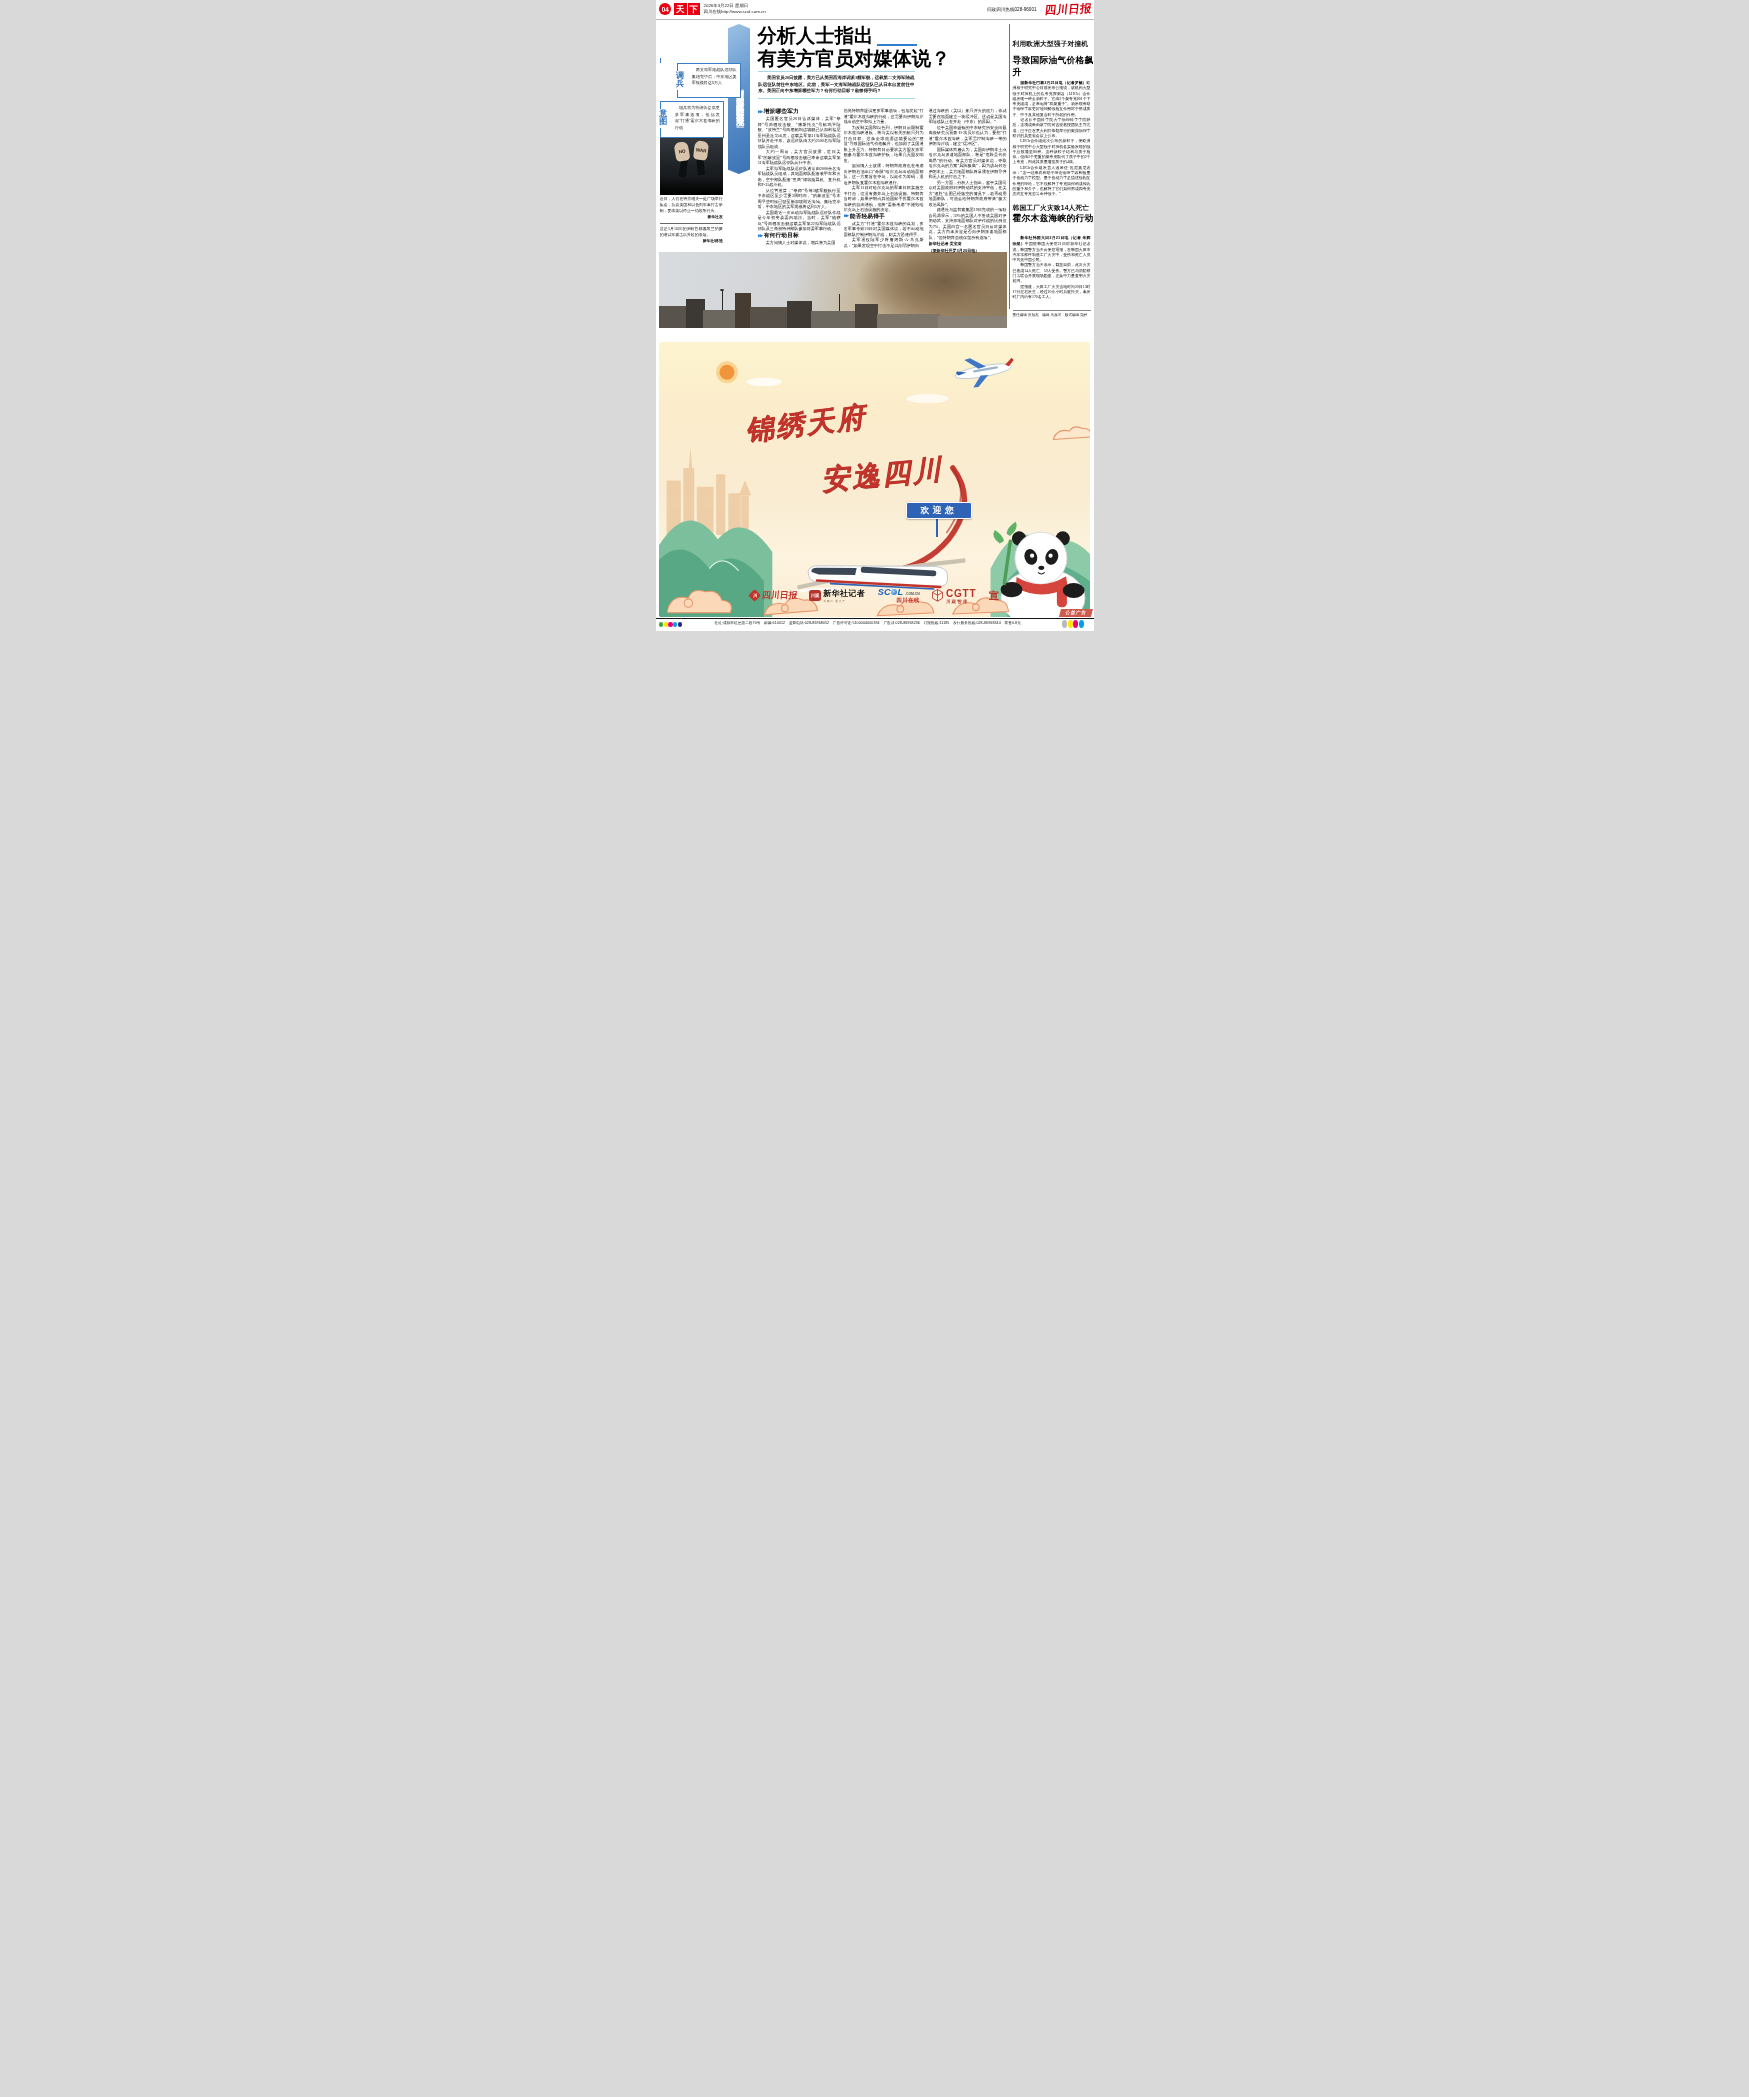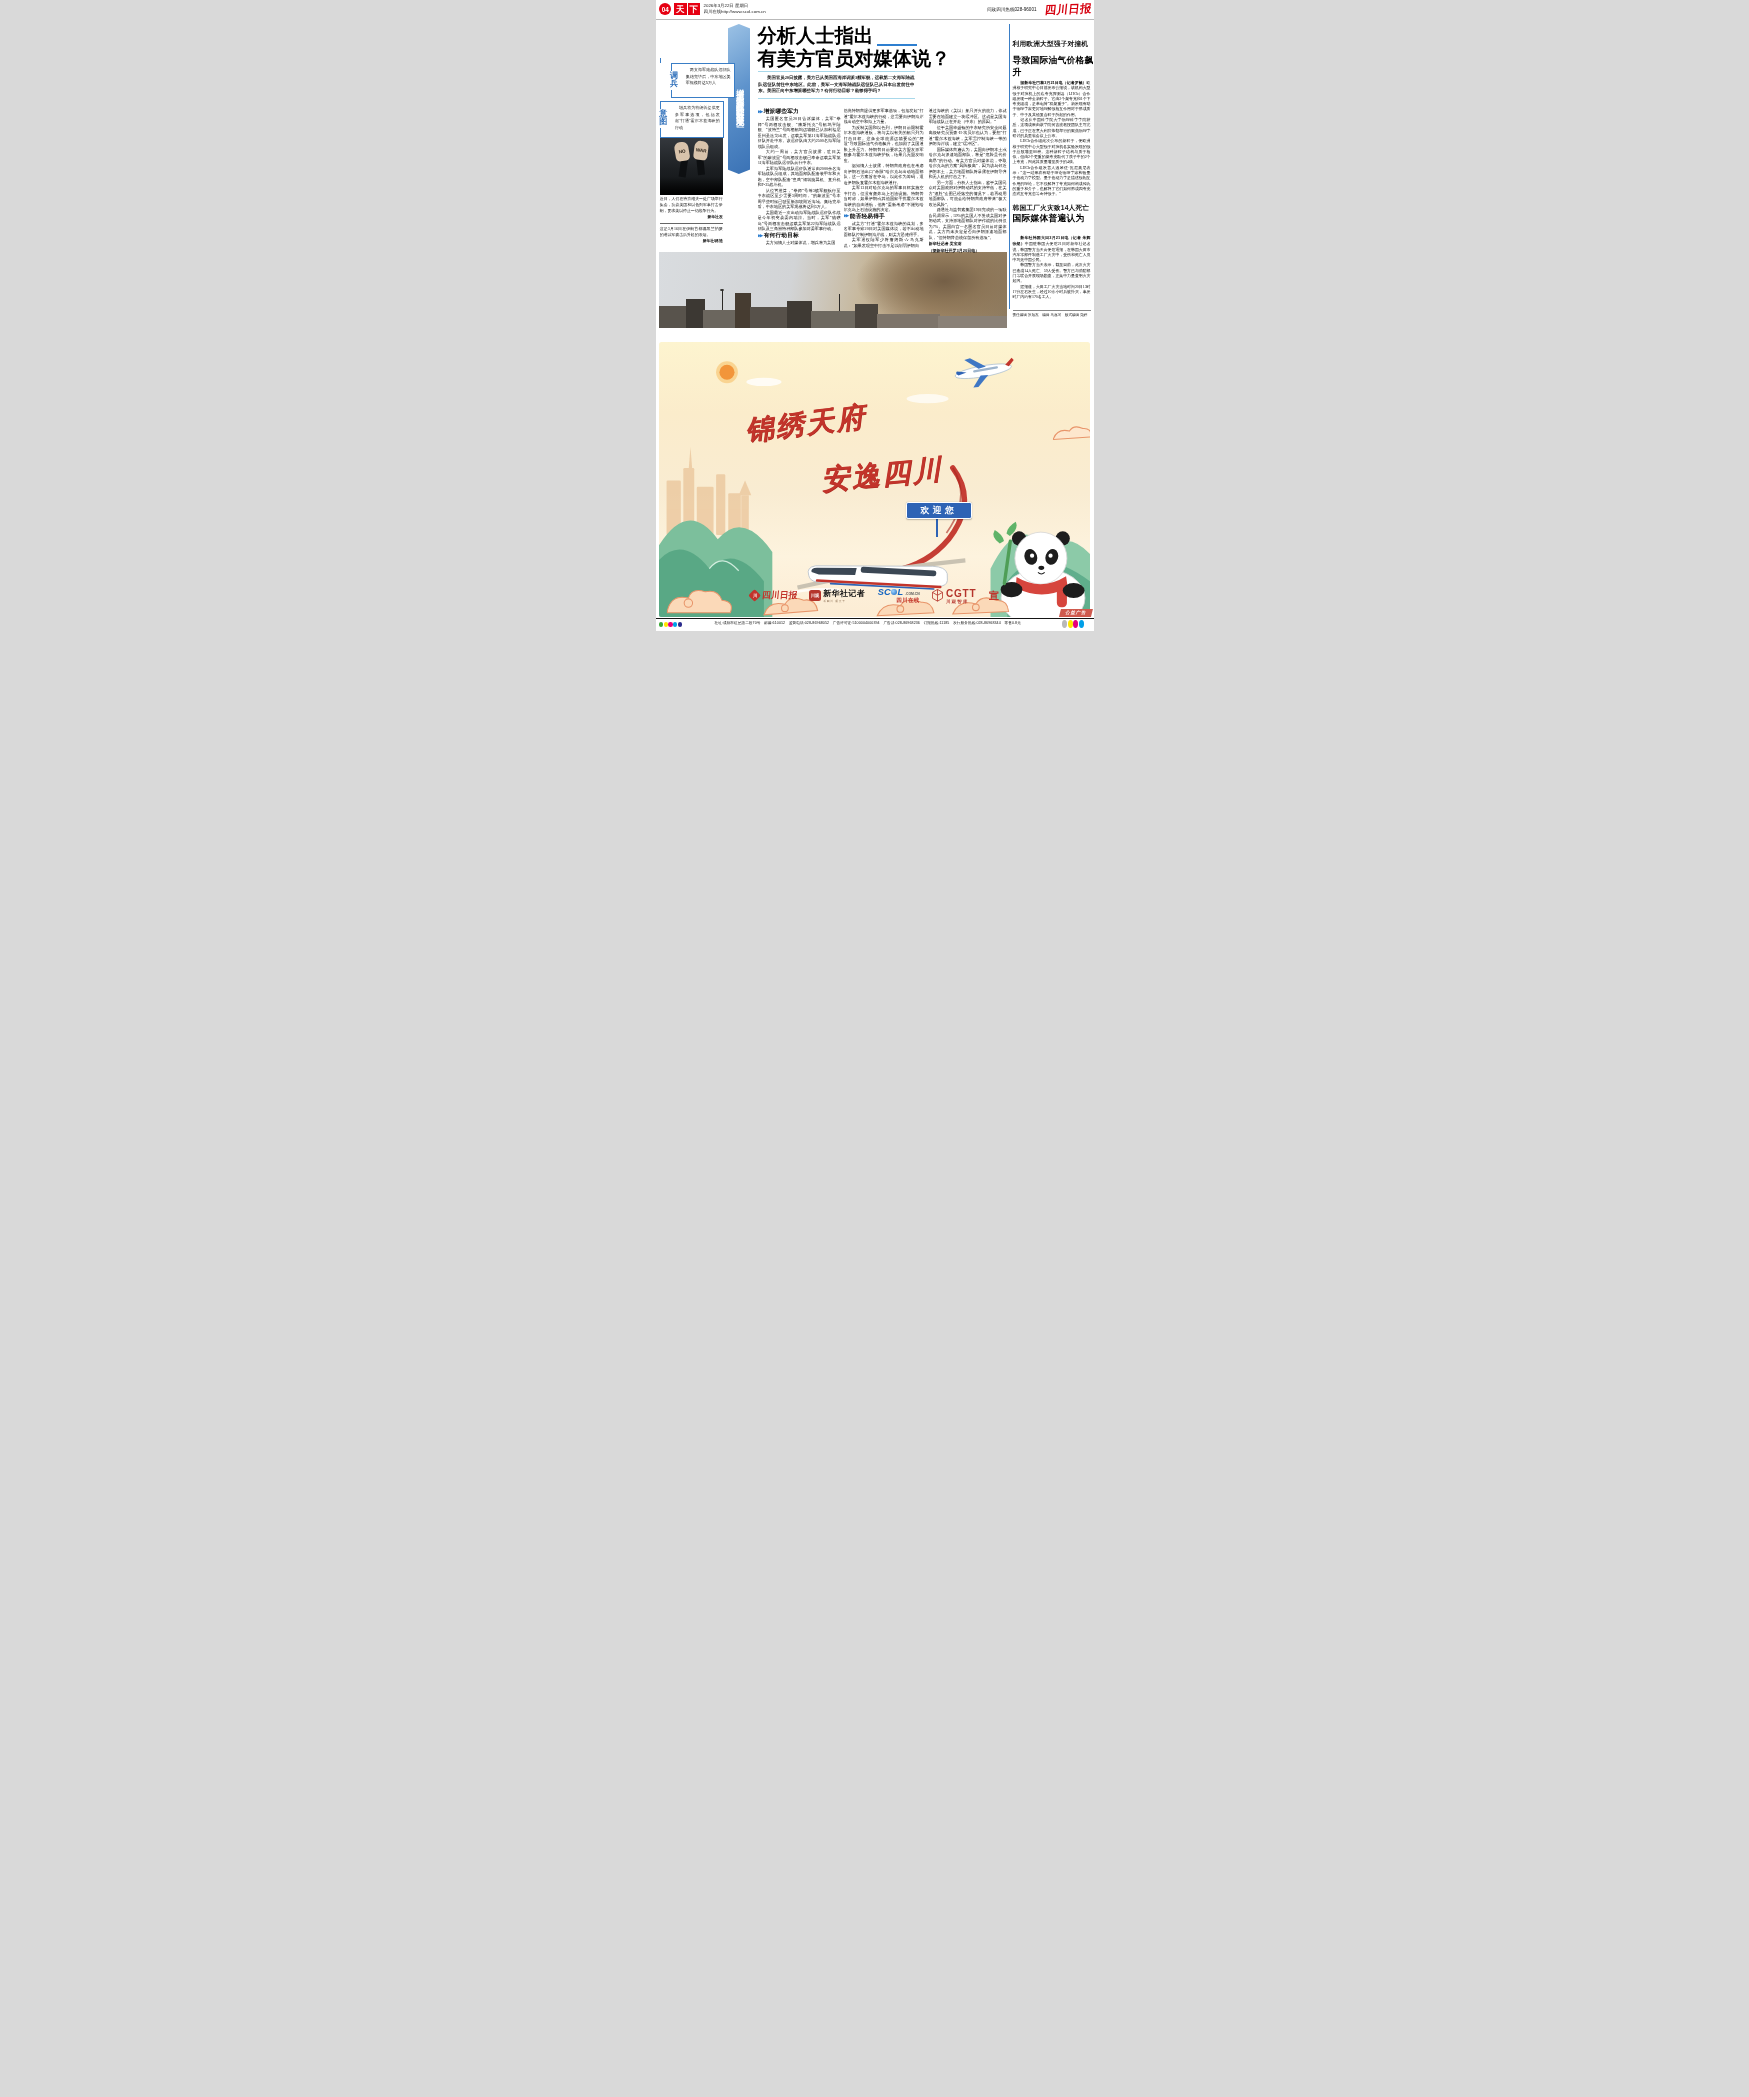--- a/index.html
+++ b/index.html
@@ -116,21 +116,21 @@
 
   <div class="abs hl hl1">分析人士指出</div>
   <div class="abs hl hl2">有美方官员对媒体说？</div>
   <div class="abs blue-dash"></div>
 
   <div class="abs intro">
     <span style="display:inline-block;text-indent:2em;">美国官员20日披露，美方已从美国西海岸调派3艘军舰，运载第二支海军陆战队远征队前往中东地区。此前，美军一支海军陆战队远征队已从日本出发前往中东。美国正向中东增派哪些军力？有何行动目标？能够得手吗？</span>
   </div>
 
   <div class="abs stub" style="left:4.2px;top:58px;height:5px;"></div>
-  <div class="abs note" style="left:15px;top:63px;width:62px;height:33px;">
+  <div class="abs note" style="left:21px;top:63px;width:62px;height:33px;">
     <div class="lbl">调兵</div>
     <div class="txt">两支海军陆战队远征队集结完毕后，中东地区美军规模将达5万人</div>
   </div>
   <div class="abs note" style="left:4.2px;top:101px;width:62px;height:35px;">
     <div class="lbl">意图</div>
     <div class="txt">增兵将为特朗普提供更多军事选项，包括发起“打通”霍尔木兹海峡的行动</div>
   </div>
   <div class="abs stub" style="left:4.2px;top:136px;height:5px;"></div>
 
   <div class="abs photoA">
@@ -216,21 +216,21 @@
   <div class="abs kicker" style="left:357px;top:40px;">利用欧洲大型强子对撞机</div>
   <div class="abs rhead" style="left:357px;top:55px;">导致国际油气价格飙升</div>
   <div class="abs rbody" style="left:357px;top:80px;width:78px;">
     <p><b>据新华社巴黎3月21日电（记者罗毓）</b><span>欧洲核子研究中心日前发布公报说，该机构大型强子对撞机上的底夸克探测器（LHCb）合作组发现一种全新粒子。它由2个粲夸克和1个下夸克组成，是单电荷“双粲重子”。新发现有助于物理学家更好地理解强相互作用对于形成质子、中子及其他复合粒子所起的作用。</span></p>
     <p>记者从中国科学院大学物理科学学院获悉，这项成果由该学院何吉波教授团队主导完成，已于正在意大利拉蒂勒举行的聚焦物理学研讨的莫里翁会议上公布。</p>
     <p>LHCb合作组此次公布的新粒子，使欧洲核子研究中心大型强子对撞机各实验发现的强子总数增至80种。这种新粒子结构与质子相似，但由2个更重的粲夸克取代了质子中的2个上夸克，因此其质量增至质子的4倍。</p>
     <p>LHCb合作组发言人温琴佐·瓦尼奥尼表示：“这一结果将有助于理论物理学家检验量子色动力学模型。量子色动力学是描述强相互作用的理论，它不仅解释了夸克如何构成传统的重子和介子，也解释了它们如何形成四夸克态或五夸克态等奇特强子。”</p>
   </div>
 
   <div class="abs kicker" style="left:357px;top:204px;">韩国工厂火灾致14人死亡</div>
-  <div class="abs rhead" style="left:357px;top:213px;">国际媒体普遍认为</div>
+  <div class="abs rhead" style="left:357px;top:213px;">霍尔木兹海峡的行动</div>
   <div class="abs rbody" style="left:357px;top:235px;width:78px;">
     <p><b>新华社韩国大田3月21日电（记者 朱辉 张粲）</b><span>中国驻韩国大使馆21日对新华社记者说，韩国警方当天向使馆通报，在韩国大田市汽车零部件制造工厂火灾中，受伤和死亡人员中均无中国公民。</span></p>
     <p>韩国警方当天表示，截至目前，此次火灾已造成14人死亡、59人受伤。警方已与消防部门等联合开展现场勘查，正集中力量查明火灾起因。</p>
     <p>据报道，大田工厂火灾当地时间20日13时17分左右发生，经过10余小时后被扑灭，事发时厂内约有170名工人。</p>
   </div>
 
   <div class="abs editors">责任编辑 张旭杰　编辑 马逸珂　版式编辑 尧婷</div>
 
   <div class="abs ad">
     <svg width="431" height="275" viewBox="0 0 1027 655">

